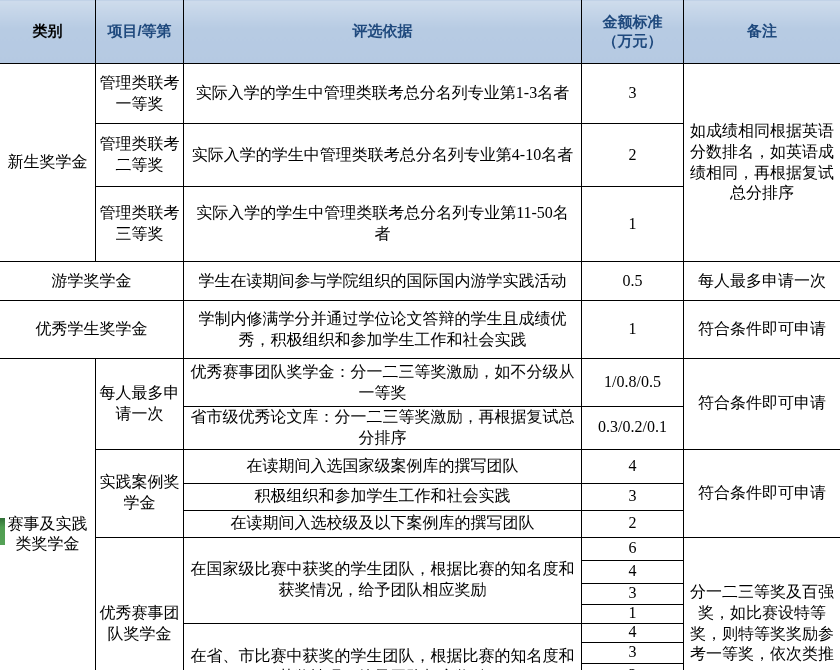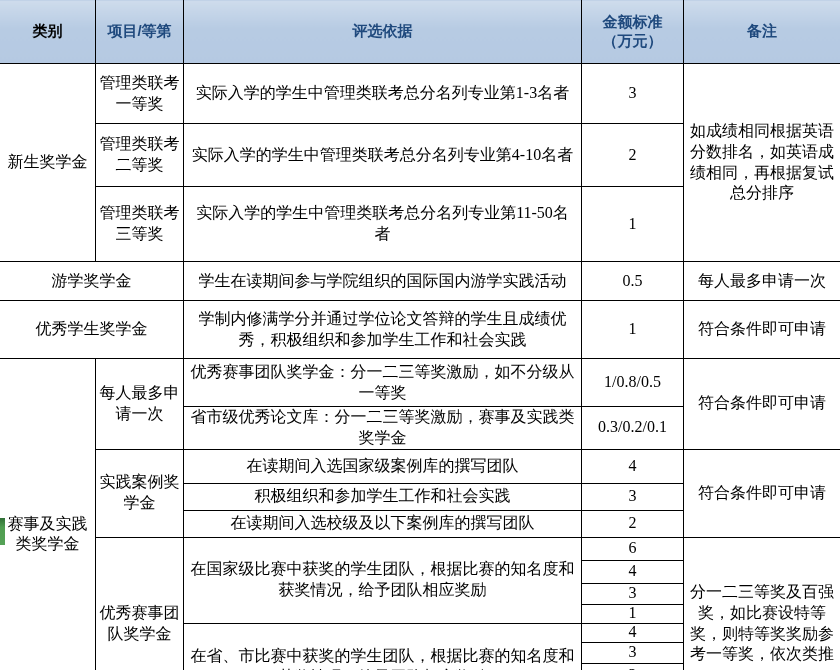--- a/index.html
+++ b/index.html
@@ -109,21 +109,21 @@
       </tr>
 
       <tr style="height:48px">
         <td rowspan="13">赛事及实践类奖学金</td>
         <td rowspan="2">每人最多申请一次</td>
         <td class="criteria-cell">优秀赛事团队奖学金：分一二三等奖激励，如不分级从一等奖</td>
         <td>1/0.8/0.5</td>
         <td rowspan="2" class="remark-cell">符合条件即可申请</td>
       </tr>
       <tr style="height:38px">
-        <td class="criteria-cell">省市级优秀论文库：分一二三等奖激励，赛事及实践类奖学金</td>
+        <td class="criteria-cell">省市级优秀论文库：分一二三等奖激励，再根据复试总分排序</td>
         <td>0.3/0.2/0.1</td>
       </tr>
 
       <tr style="height:34px">
         <td rowspan="3">实践案例奖学金</td>
         <td class="criteria-cell">在读期间入选国家级案例库的撰写团队</td>
         <td>4</td>
         <td rowspan="3" class="remark-cell">符合条件即可申请</td>
       </tr>
       <tr style="height:27px">

